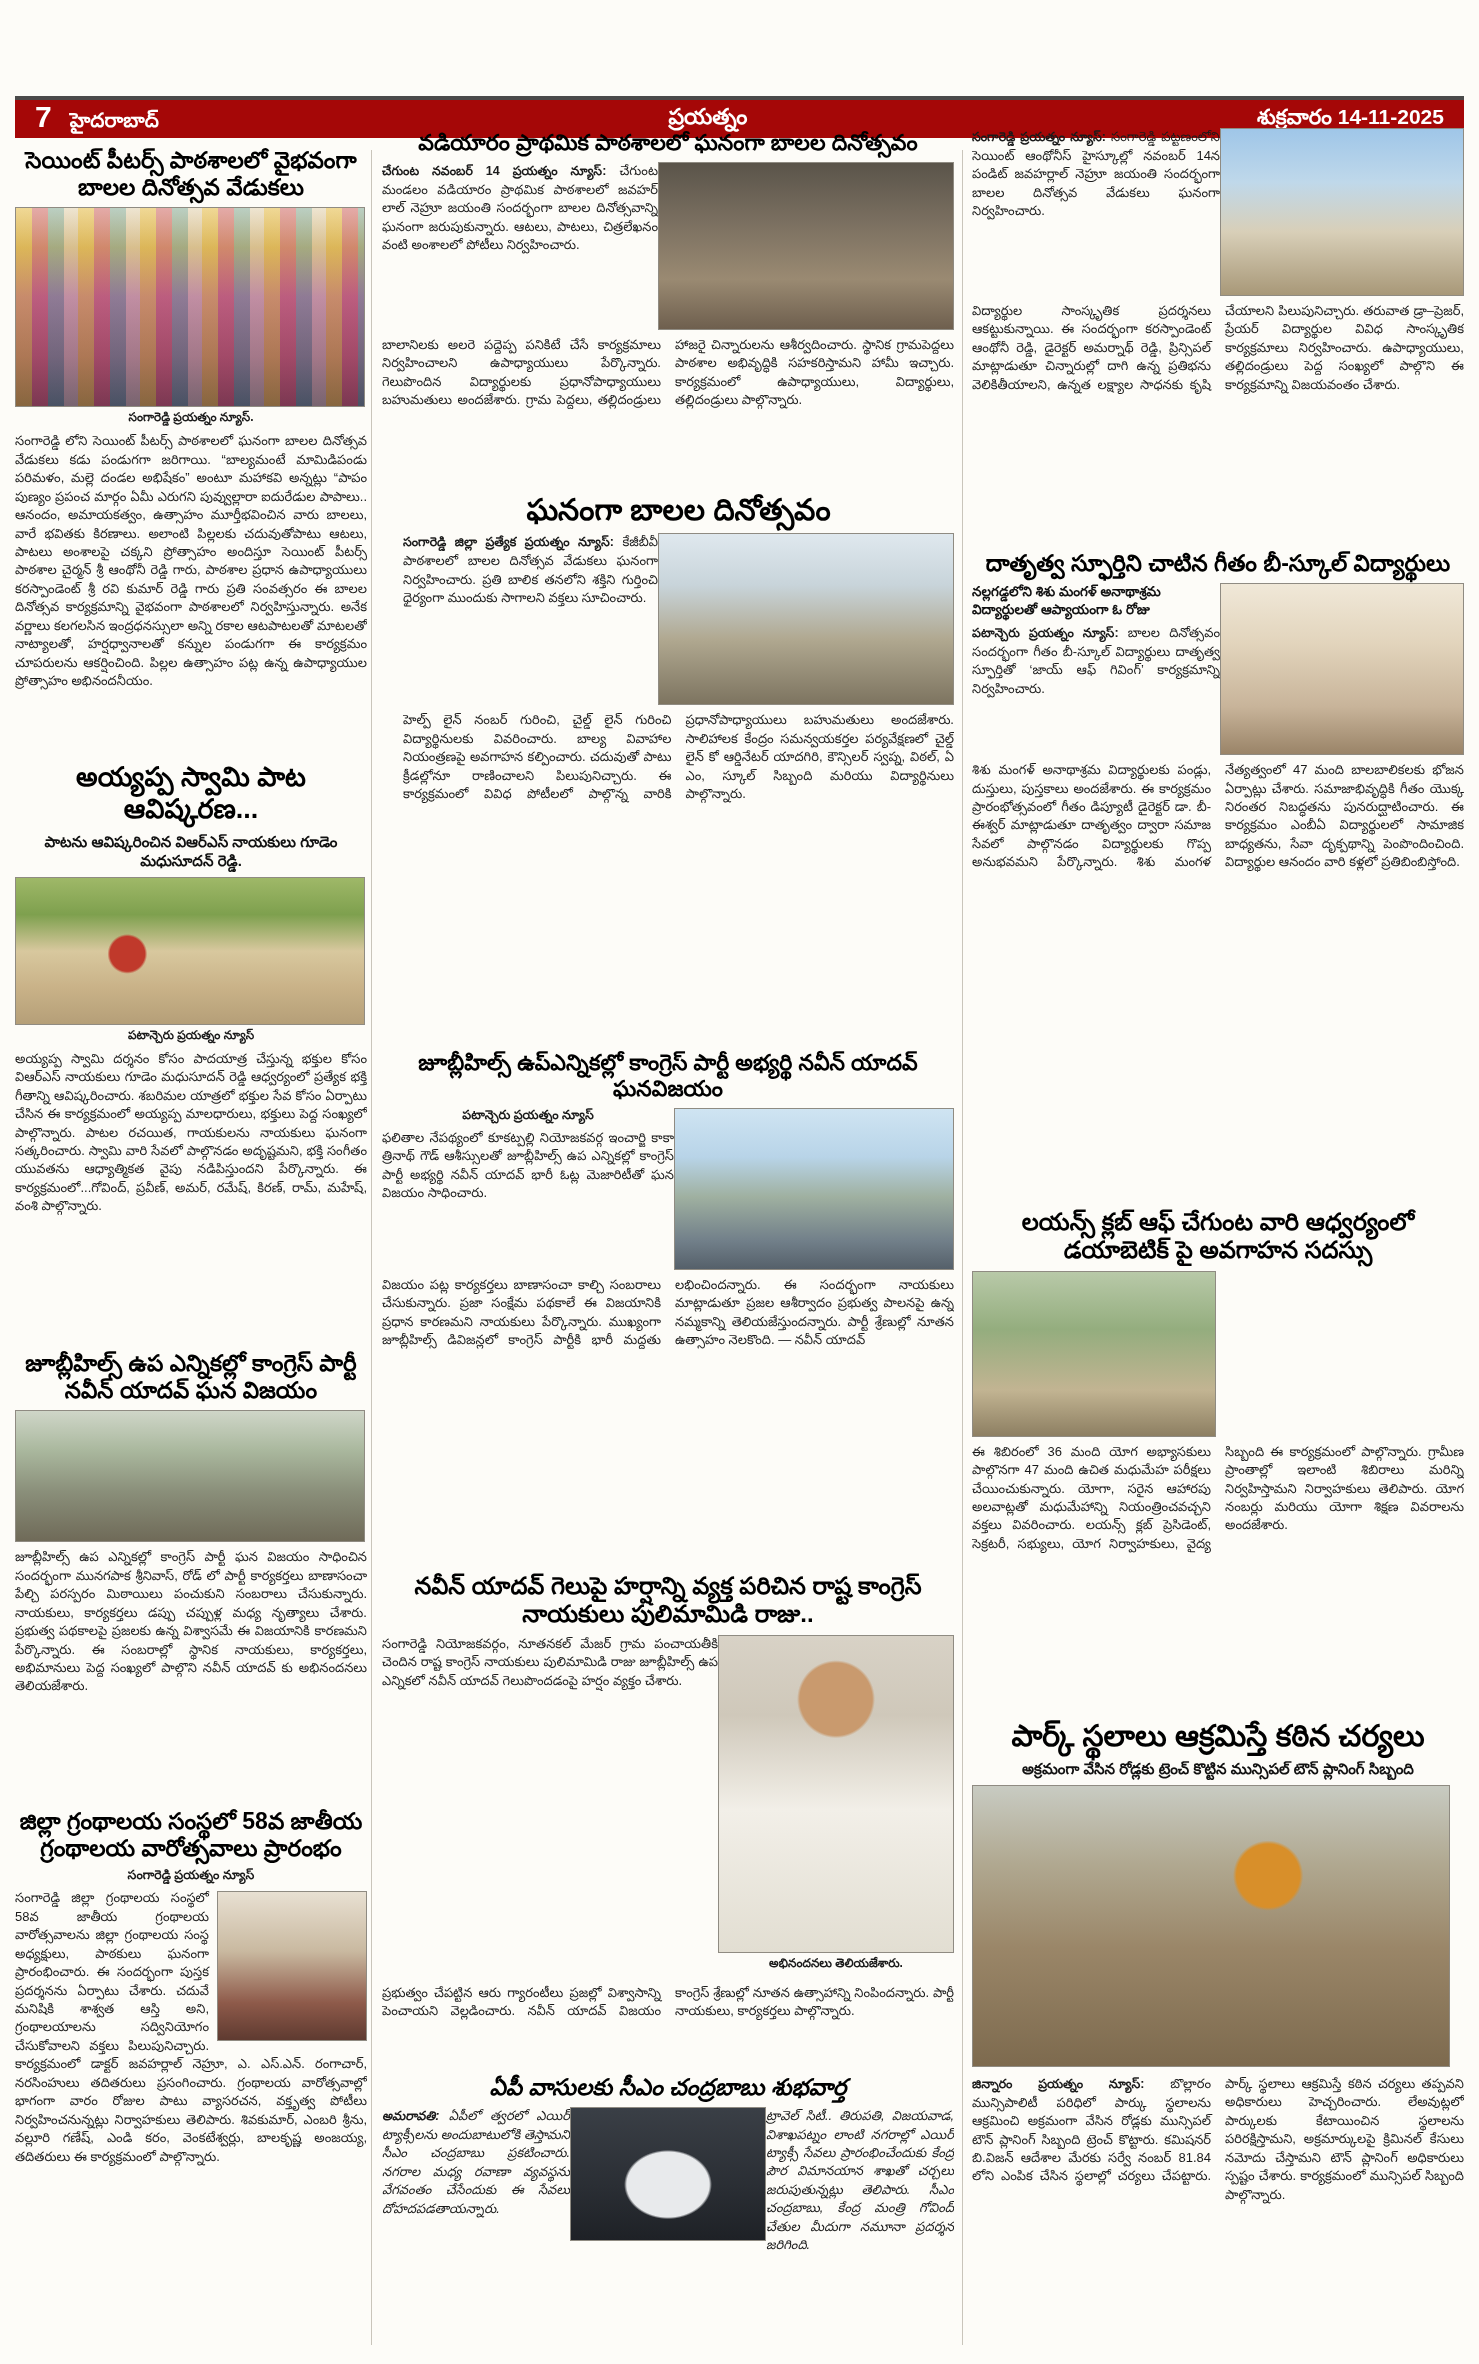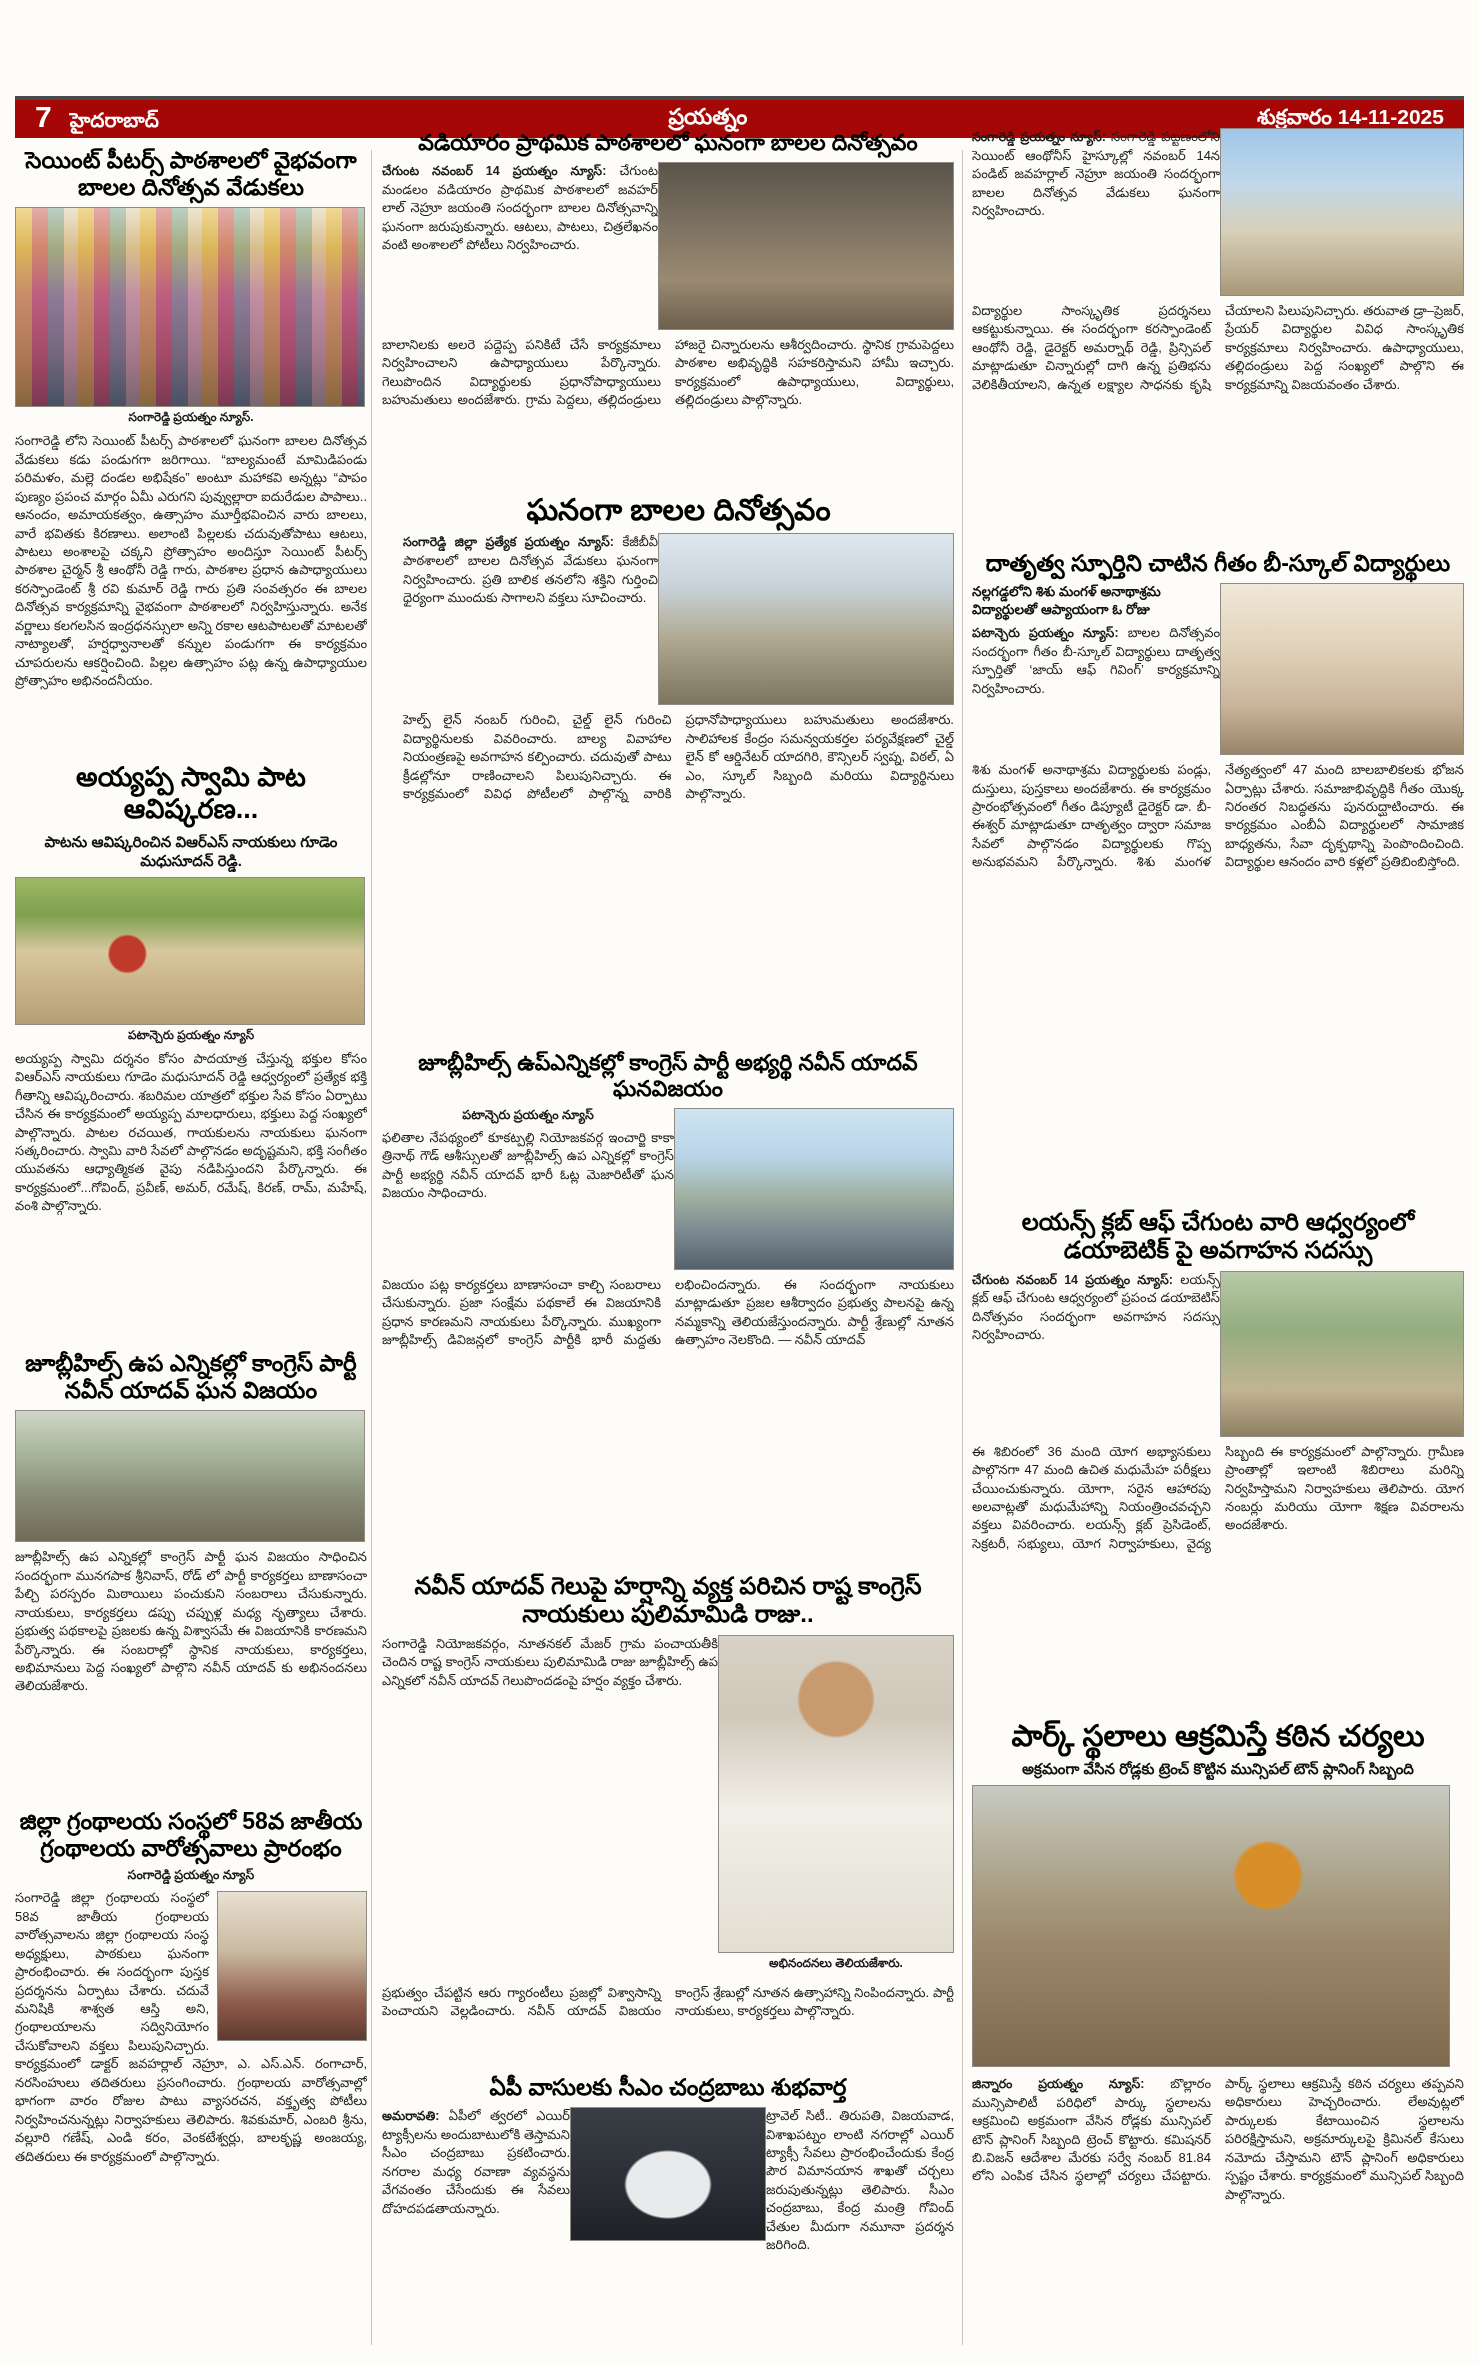--- a/index.html
+++ b/index.html
@@ -142,21 +142,21 @@
           <p class="bodytext">సంగారెడ్డి నియోజకవర్గం, నూతనకల్ మేజర్ గ్రామ పంచాయతీకి చెందిన రాష్ట కాంగ్రెస్ నాయకులు పులిమామిడి రాజు జూబ్లీహిల్స్ ఉప ఎన్నికలో నవీన్ యాదవ్ గెలుపొందడంపై హర్షం వ్యక్తం చేశారు.</p>
         </div>
         <div>
           <div class="photo ph8" style="width:236px;height:318px;"></div>
           <p class="caption">అభినందనలు తెలియజేశారు.</p>
         </div>
       </div>
       <div class="cols2 bodytext">ప్రభుత్వం చేపట్టిన ఆరు గ్యారంటీలు ప్రజల్లో విశ్వాసాన్ని పెంచాయని వెల్లడించారు. నవీన్ యాదవ్ విజయం కాంగ్రెస్ శ్రేణుల్లో నూతన ఉత్సాహాన్ని నింపిందన్నారు. పార్టీ నాయకులు, కార్యకర్తలు పాల్గొన్నారు.</div>
     </article>
 
-    <article style="height:280px;">
+    <article style="height:280px;font-style:italic;">
       <h2 class="headline h23">ఏపీ వాసులకు సీఎం చంద్రబాబు శుభవార్త</h2>
       <div class="row">
         <div class="txt">
           <p class="bodytext"><b>అమరావతి:</b> <span>ఏపీలో త్వరలో ఎయిర్ ట్యాక్సీలను అందుబాటులోకి తెస్తామని సీఎం చంద్రబాబు ప్రకటించారు. నగరాల మధ్య రవాణా వ్యవస్థను వేగవంతం చేసేందుకు ఈ సేవలు దోహదపడతాయన్నారు.</span></p>
         </div>
         <div class="photo ph9" style="width:196px;height:134px;"></div>
         <div class="txt">
           <p class="bodytext">ట్రావెల్ సిటీ.. తిరుపతి, విజయవాడ, విశాఖపట్నం లాంటి నగరాల్లో ఎయిర్ ట్యాక్సీ సేవలు ప్రారంభించేందుకు కేంద్ర పౌర విమానయాన శాఖతో చర్చలు జరుపుతున్నట్లు తెలిపారు. సీఎం చంద్రబాబు, కేంద్ర మంత్రి గోవింద్ చేతుల మీదుగా నమూనా ప్రదర్శన జరిగింది.</p>
         </div>
       </div>
@@ -184,23 +184,20 @@
           <p class="bodytext"><b>పటాన్చెరు ప్రయత్నం న్యూస్:</b> <span>బాలల దినోత్సవం సందర్భంగా గీతం బీ-స్కూల్ విద్యార్థులు దాతృత్వ స్ఫూర్తితో ‘జాయ్ ఆఫ్ గివింగ్’ కార్యక్రమాన్ని నిర్వహించారు.</span></p>
         </div>
         <div class="photo ph11" style="width:244px;height:172px;"></div>
       </div>
       <div class="cols2 bodytext">శిశు మంగళ్ అనాథాశ్రమ విద్యార్థులకు పండ్లు, దుస్తులు, పుస్తకాలు అందజేశారు. ఈ కార్యక్రమం ప్రారంభోత్సవంలో గీతం డిప్యూటీ డైరెక్టర్ డా. బీ-ఈశ్వర్ మాట్లాడుతూ దాతృత్వం ద్వారా సమాజ సేవలో పాల్గొనడం విద్యార్థులకు గొప్ప అనుభవమని పేర్కొన్నారు. శిశు మంగళ నేత్యత్వంలో 47 మంది బాలబాలికలకు భోజన ఏర్పాట్లు చేశారు. సమాజాభివృద్ధికి గీతం యొక్క నిరంతర నిబద్ధతను పునరుద్ఘాటించారు. ఈ కార్యక్రమం ఎంబీఏ విద్యార్థులలో సామాజిక బాధ్యతను, సేవా దృక్పథాన్ని పెంపొందించింది. విద్యార్థుల ఆనందం వారి కళ్లలో ప్రతిబింబిస్తోంది.</div>
     </article>
 
     <article style="height:500px;">
       <h2 class="headline h24">లయన్స్ క్లబ్ ఆఫ్ చేగుంట వారి ఆధ్వర్యంలో డయాబెటిక్ పై అవగాహన సదస్సు</h2>
       <div class="row">
-        <div class="txt">
-          <p class="bodytext"><b>చేగుంట నవంబర్ 14 ప్రయత్నం న్యూస్:</b> <span>లయన్స్ క్లబ్ ఆఫ్ చేగుంట ఆధ్వర్యంలో ప్రపంచ డయాబెటిస్ దినోత్సవం సందర్భంగా అవగాహన సదస్సు నిర్వహించారు.</span></p>
-        </div>
         <div class="photo ph12" style="width:244px;height:166px;"></div>
       </div>
       <div class="cols2 bodytext">ఈ శిబిరంలో 36 మంది యోగ అభ్యాసకులు పాల్గొనగా 47 మంది ఉచిత మధుమేహ పరీక్షలు చేయించుకున్నారు. యోగా, సరైన ఆహారపు అలవాట్లతో మధుమేహాన్ని నియంత్రించవచ్చని వక్తలు వివరించారు. లయన్స్ క్లబ్ ప్రెసిడెంట్, సెక్రటరీ, సభ్యులు, యోగ నిర్వాహకులు, వైద్య సిబ్బంది ఈ కార్యక్రమంలో పాల్గొన్నారు. గ్రామీణ ప్రాంతాల్లో ఇలాంటి శిబిరాలు మరిన్ని నిర్వహిస్తామని నిర్వాహకులు తెలిపారు. యోగ నంబర్లు మరియు యోగా శిక్షణ వివరాలను అందజేశారు.</div>
     </article>
 
     <article style="height:585px;">
       <h2 class="headline h30">పార్క్ స్థలాలు ఆక్రమిస్తే కఠిన చర్యలు</h2>
       <p class="subhead">అక్రమంగా వేసిన రోడ్లకు ట్రెంచ్ కొట్టిన మున్సిపల్ టౌన్ ప్లానింగ్ సిబ్బంది</p>
       <div class="photo ph13" style="width:478px;height:282px;"></div>
       <div class="cols2 bodytext" style="margin-top:8px;">

